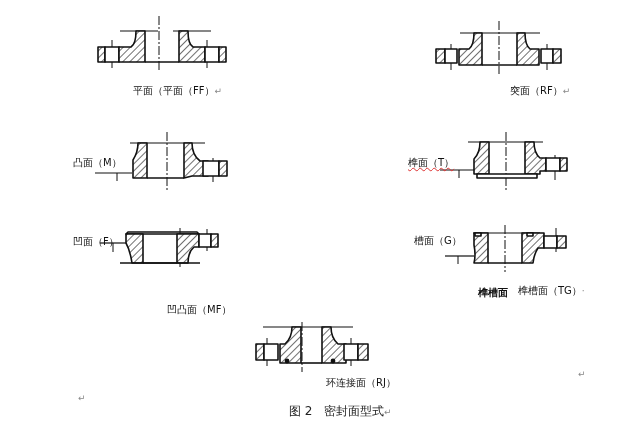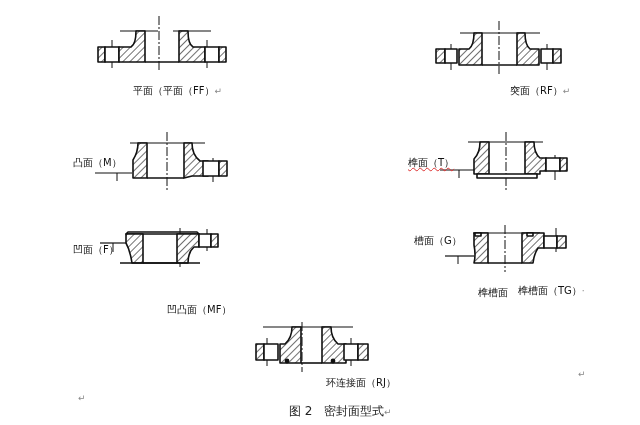--- a/index.html
+++ b/index.html
@@ -129,30 +129,30 @@
 </div>
 <div class="lbl" style="left:510px;top:85px;">
   <span>突面（RF）</span><span class="mark">↵</span>
 </div>
 <div class="lbl" style="left:73px;top:157px;">
   <span>凸面（M）</span>
 </div>
 <div class="lbl" style="left:408px;top:157px;">
   <span style="text-decoration:underline wavy #d33;text-decoration-thickness:1px;text-align:center;">榫面（T）</span>
 </div>
-<div class="lbl" style="left:73px;top:244px;">
+<div class="lbl" style="left:73px;top:236px;">
   <span>凹面（F）</span>
 </div>
 <div class="lbl" style="left:167px;top:284px;margin-top:20px;">
   <span>凹凸面（MF）</span>
 </div>
 <div class="lbl" style="left:414px;top:235px;text-align:center;">
   <span>槽面（G）</span>
 </div>
-<div class="lbl" style="left:478px;top:287px;">
+<div class="lbl" style="left:478px;top:287px;font-weight:bold;">
   <span>榫槽面</span>
 </div>
 <div class="lbl" style="left:518px;top:285px;">
   <span>榫槽面（TG）</span><span class="mark">·</span>
 </div>
 <div class="lbl" style="left:326px;top:377px;">
   <span>环连接面（RJ）</span>
 </div>
 
 <div class="lbl mark" style="left:578px;top:368px;">↵</div>

